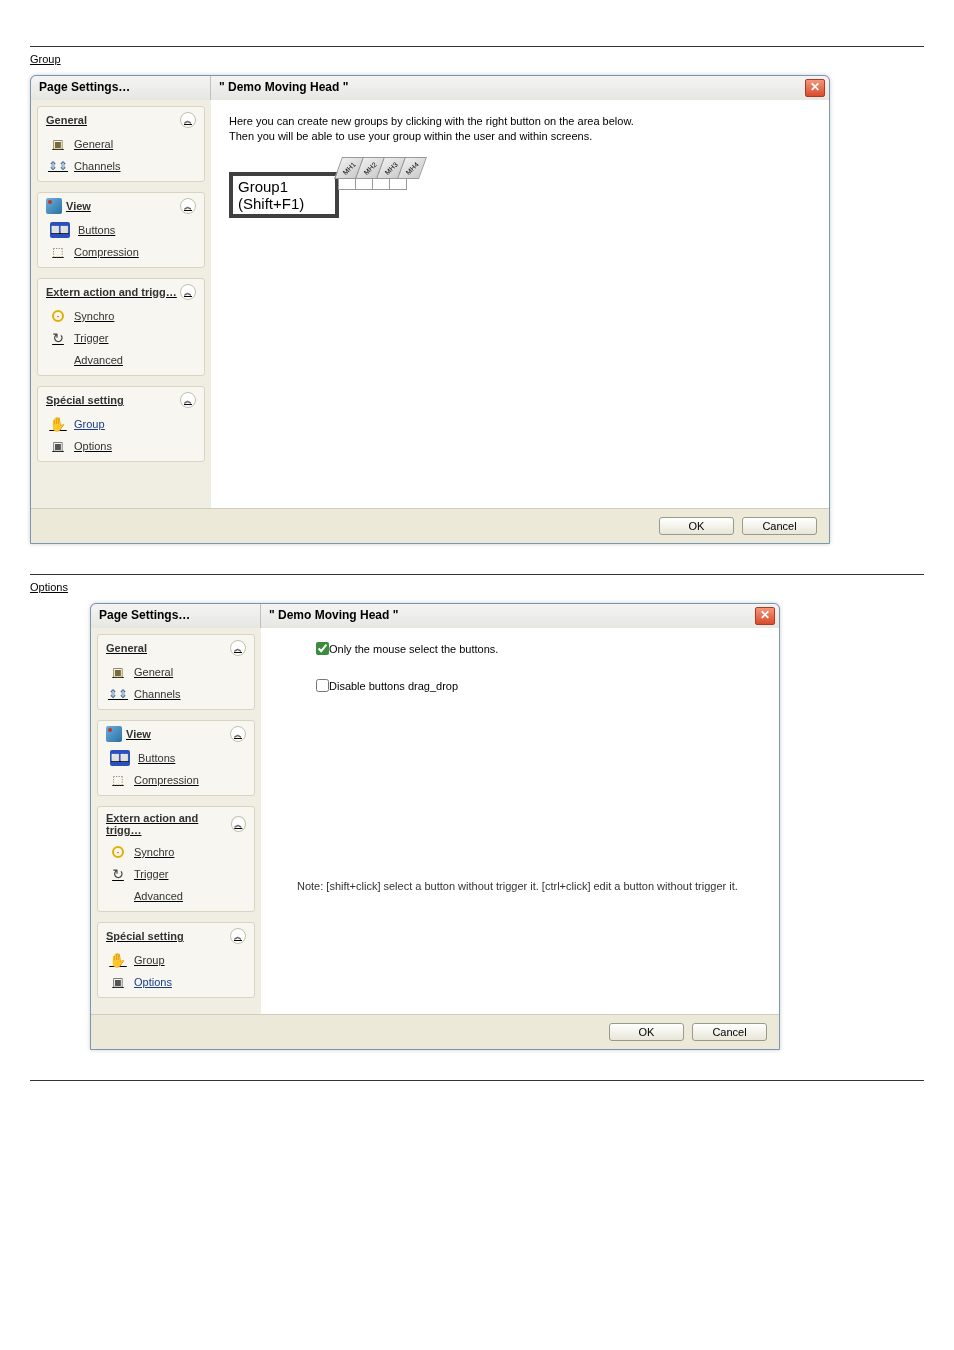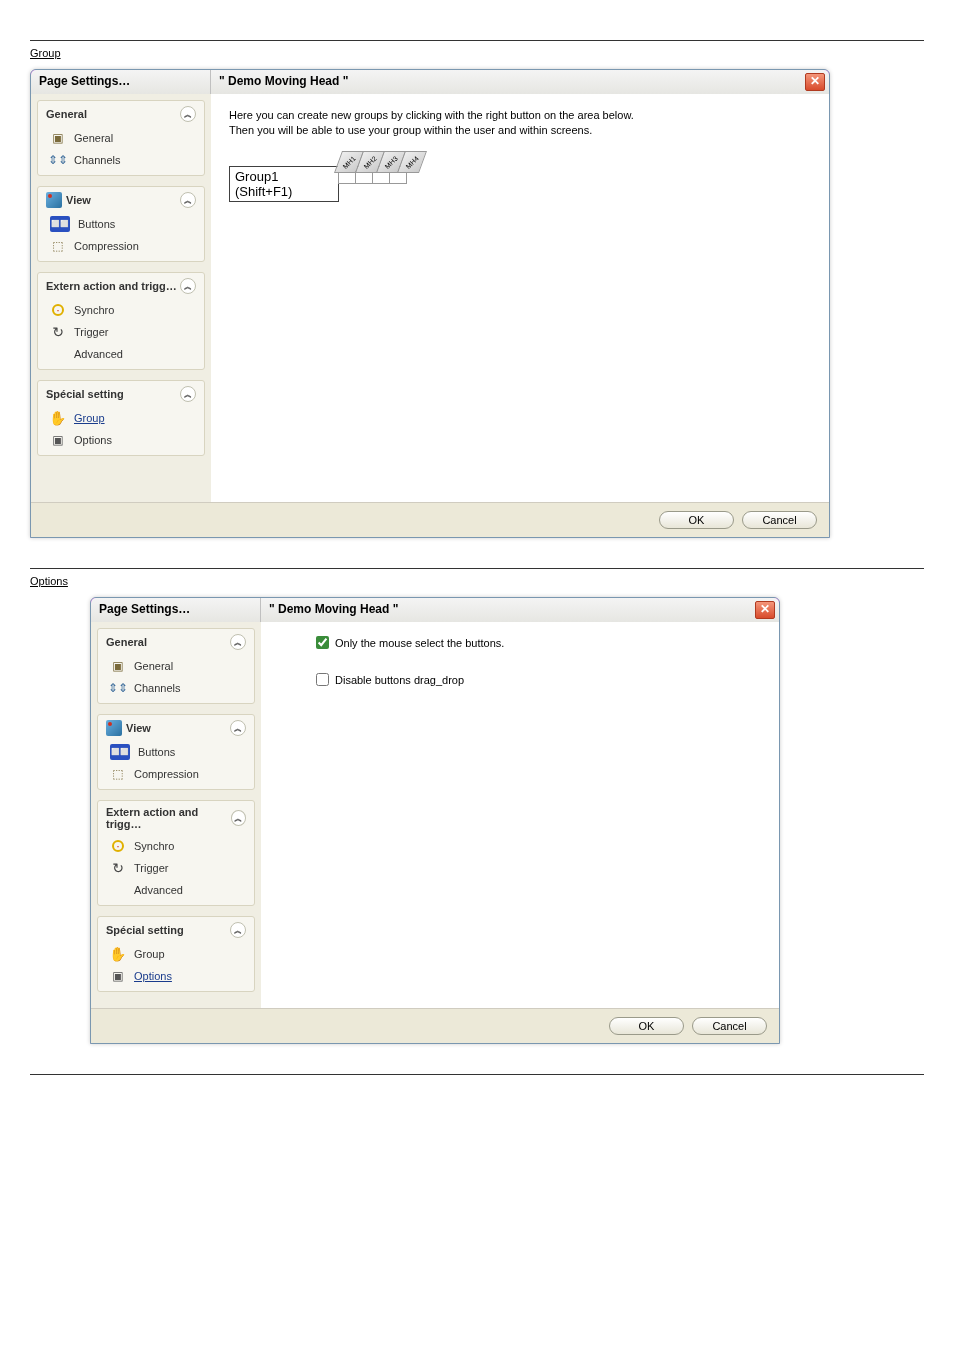--- a/index.html
+++ b/index.html
@@ -12,20 +12,21 @@
       font-size: 11px;
       background: #fff;
       width: 954px;
       margin: 0 auto;
       padding: 40px 30px;
     }
     .page-section {
       border-top: 1px solid #333;
       padding-top: 6px;
       margin-bottom: 30px;
+      margin-top: 6px;
     }
     .section-label {
       text-decoration: underline;
       font-size: 11px;
       margin-bottom: 10px;
       display: inline-block;
     }
     .dialog {
       border: 1px solid #7a97b0;
       border-radius: 6px 6px 0 0;
@@ -76,20 +77,21 @@
       font-weight: bold;
       cursor: pointer;
     }
     .dialog-body {
       display: flex;
     }
     .sidebar {
       width: 180px;
       background: #f0eee3;
       padding: 6px;
+      text-decoration: underline;
     }
     .secondary .sidebar {
       width: 170px;
     }
     .sidebar-group {
       background: #f7f6f0;
       border: 1px solid #d8d4c0;
       border-radius: 3px;
       margin-bottom: 10px;
       padding-bottom: 4px;
@@ -218,39 +220,38 @@
     .fixture-cell span {
       transform: skewX(20deg) rotate(-45deg);
       font-size: 7px;
     }
     .group-row {
       display: flex;
       margin-top: -1px;
     }
     .group-label {
       width: 110px;
-      border: 1px solid #404040;
+      border: 4px solid #404040;
       padding: 2px 5px;
-      font-size: 13px;
+      font-size: 15px;
       background: #fff;
     }
     .group-cells {
       display: flex;
     }
     .group-cell {
       width: 18px;
       height: 18px;
       border: 1px solid #999;
       margin-left: -1px;
       background: #fff;
     }
     .checkbox-line {
       display: flex;
       align-items: center;
-      gap: 6px;
       margin-bottom: 24px;
       font-size: 11px;
       padding-left: 37px;
     }
     .checkbox-line input {
       width: 13px;
       height: 13px;
       accent-color: #3a8c3a;
     }
     .note-line {
@@ -267,21 +268,21 @@
       gap: 8px;
       background: #ece9d8;
       border-top: 1px solid #d0ccc0;
     }
     .btn {
       min-width: 75px;
       padding: 2px 12px;
       font-size: 11px;
       background: linear-gradient(to bottom, #fff, #e8e6d8);
       border: 1px solid #9a9a8a;
-      border-radius: 9px;
+      border-radius: 3px;
       cursor: pointer;
     }
     .content-inner {
       height: 380px;
       position: relative;
     }
     .secondary .content-inner {
       height: 330px;
     }
     .bottom-rule {
@@ -500,20 +501,21 @@
       <div class="content">
         <div class="content-inner">
           <label class="checkbox-line">
             <input type="checkbox" checked="" style="">
             <span>Only the mouse select the buttons.</span>
           </label>
           <label class="checkbox-line">
             <input type="checkbox" style="">
             <span>Disable buttons drag_drop</span>
           </label>
+          <div class="note-line">Note: [shift+click] select a button without trigger it.  [ctrl+click] edit a button without trigger it.</div>
         </div>
       </div>
     </div>
     <div class="footer">
       <button class="btn">OK</button>
       <button class="btn">Cancel</button>
     </div>
   </div>
 </div>
 

